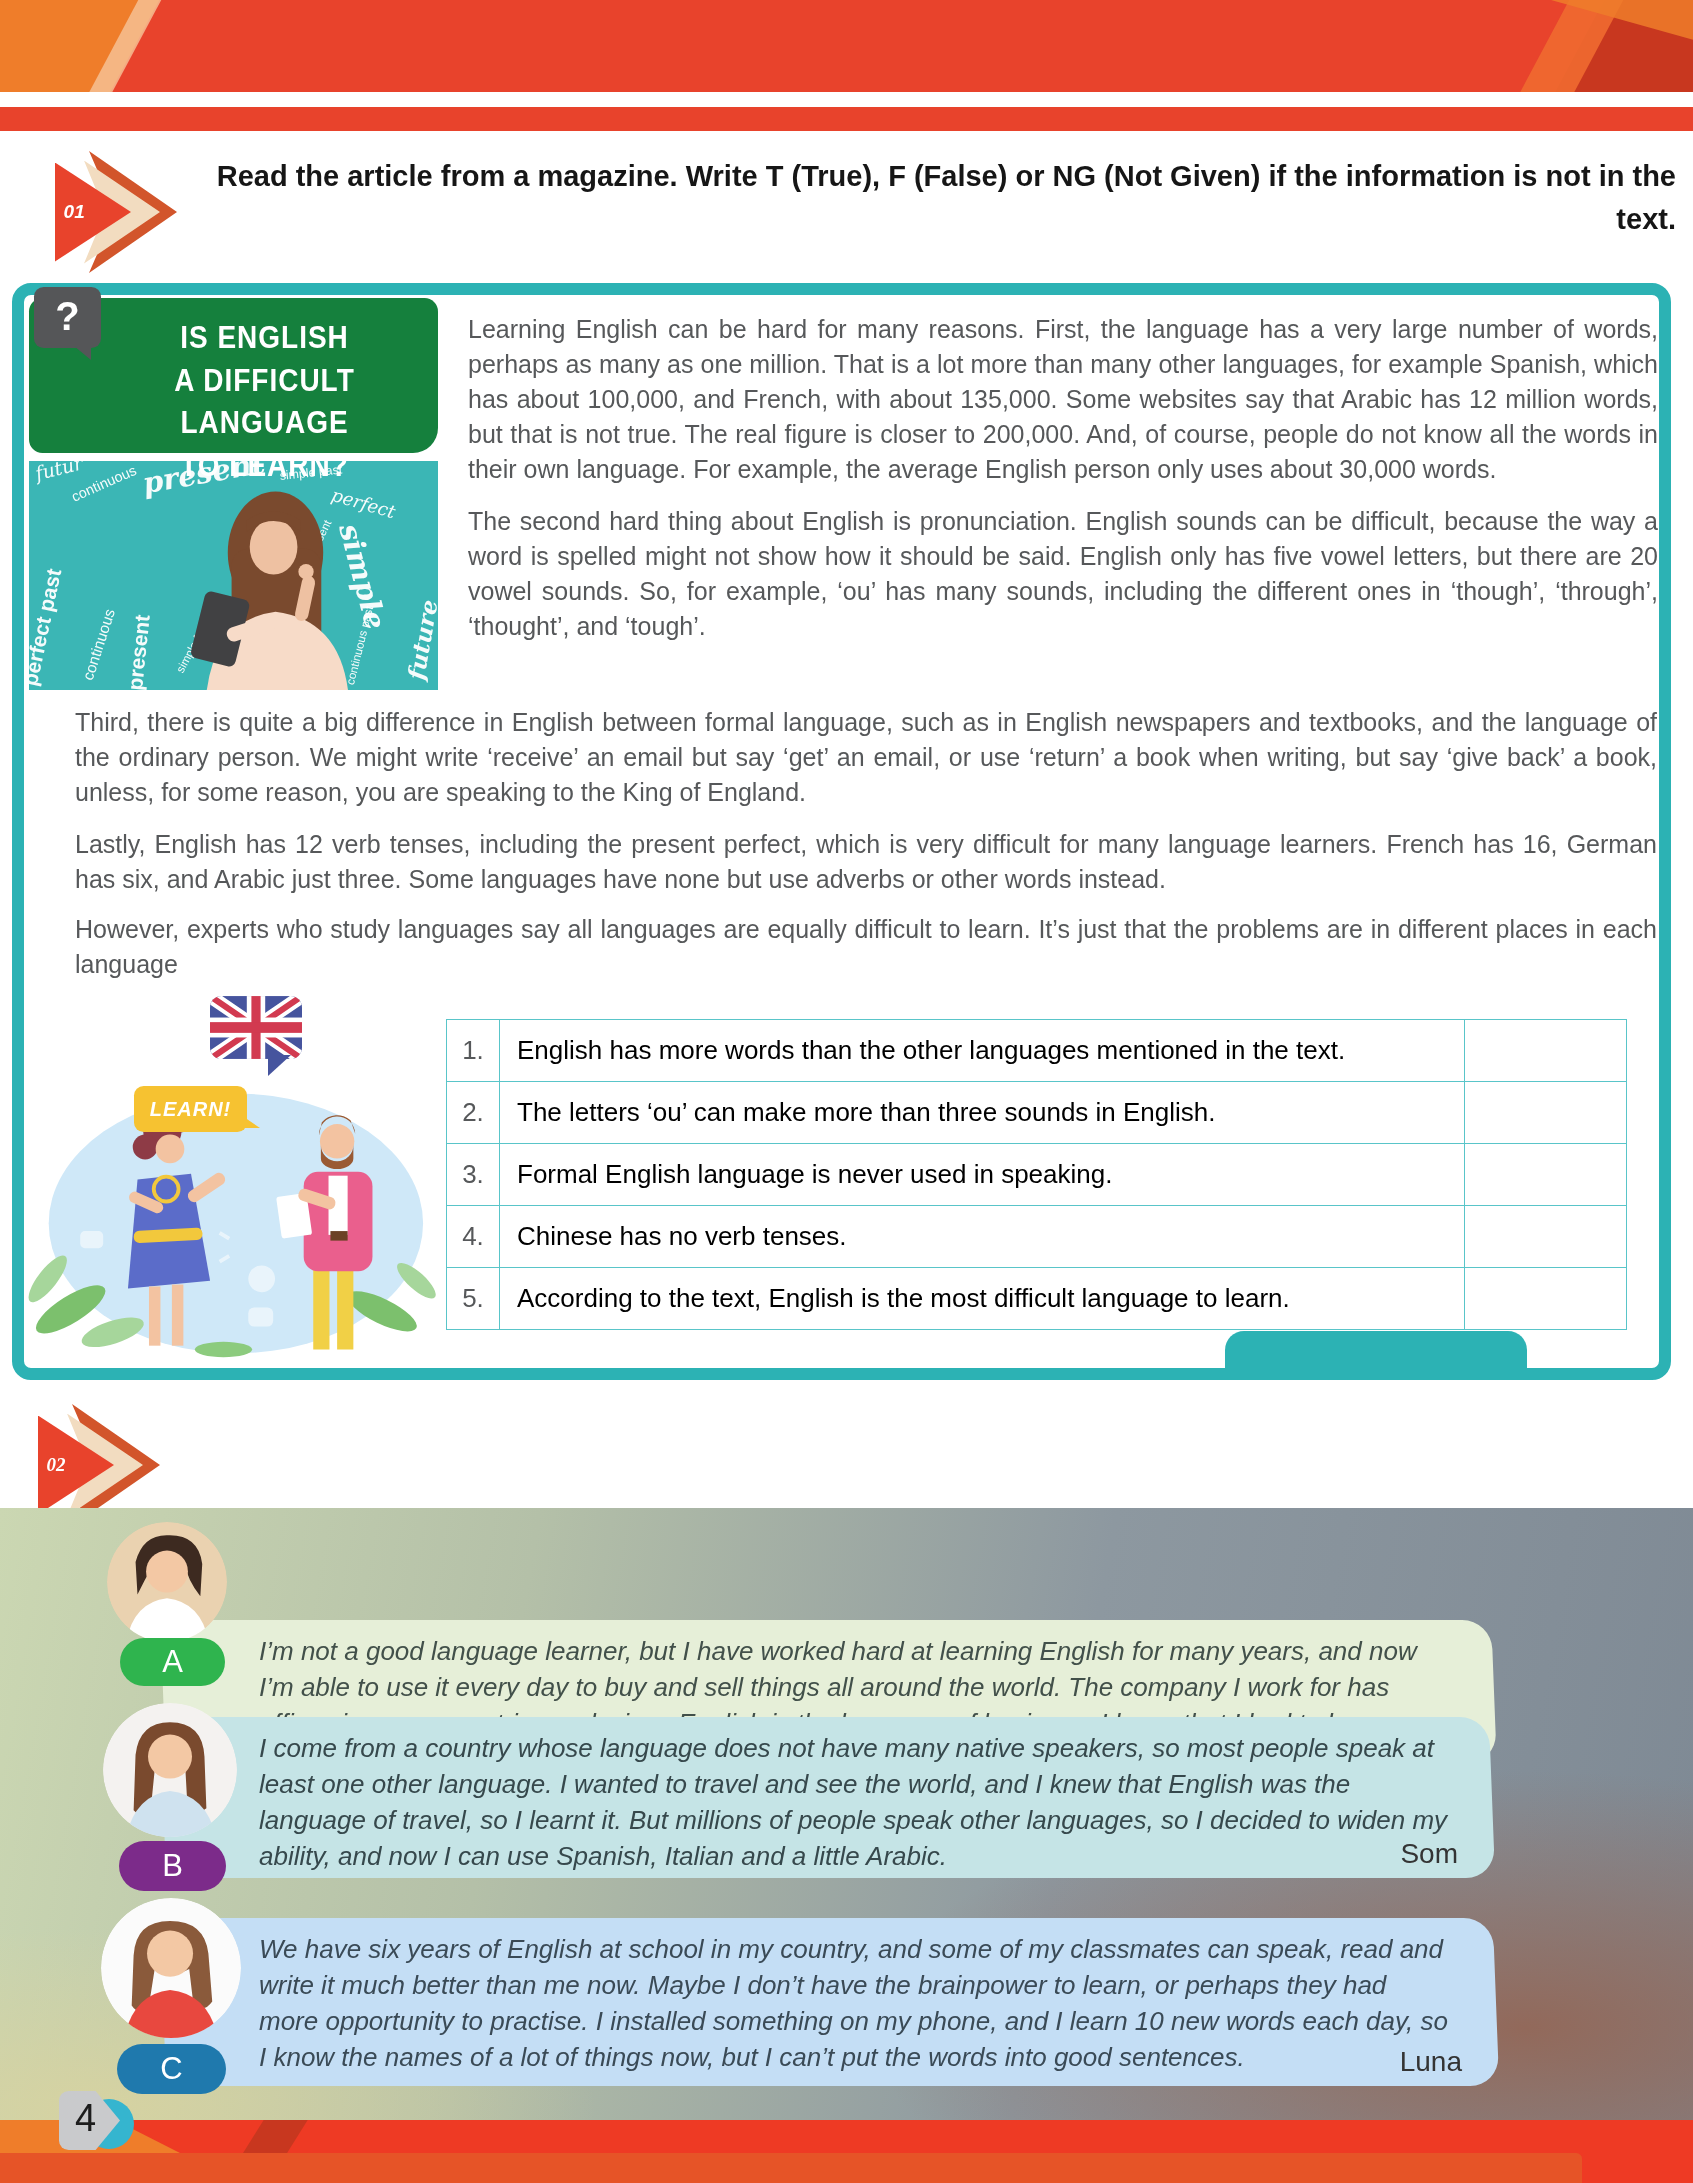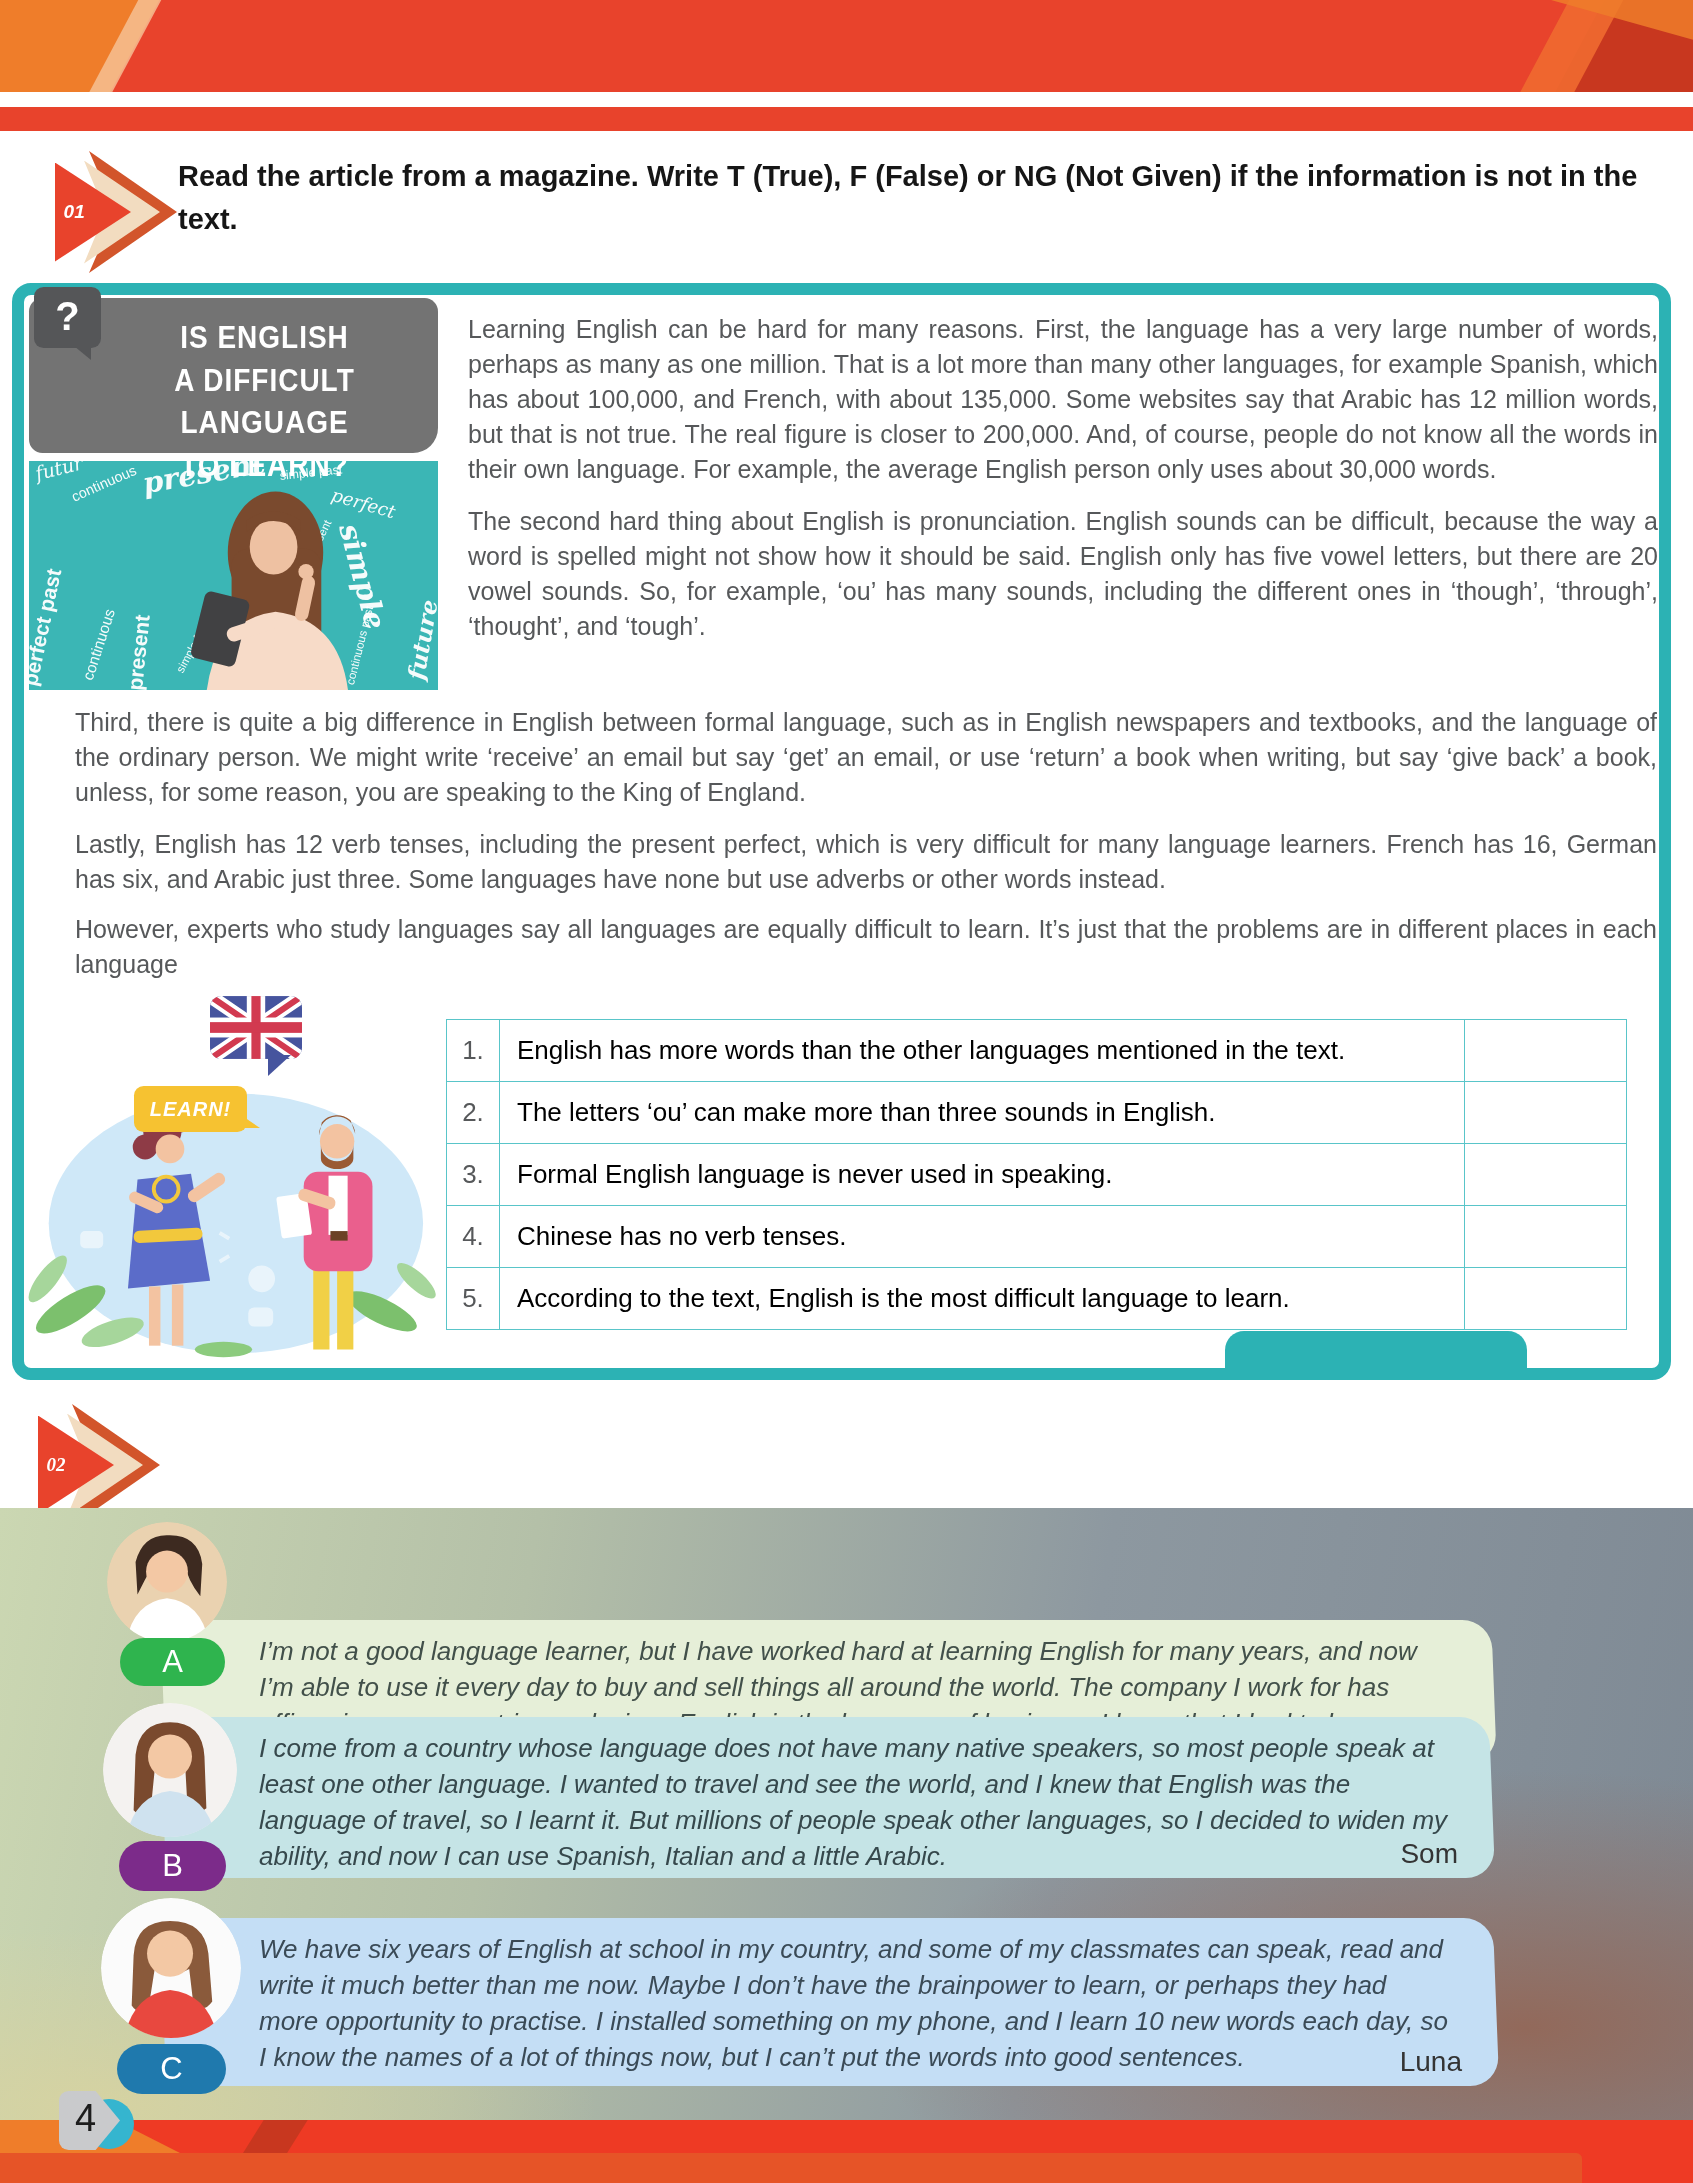--- a/index.html
+++ b/index.html
@@ -27,21 +27,21 @@
   
   .box1{position:absolute;left:11.5px;top:283px;width:1659px;height:1097px;box-sizing:border-box;
         border:12.4px solid #2cb2b4;border-radius:19px;background:#fff;}
   .box1-tab{position:absolute;left:1225px;top:1331px;width:302px;height:42px;background:#2cb2b4;border-radius:19px 19px 0 0;}
 
   .qmark{position:absolute;left:34px;top:287px;width:67px;height:61px;background:#555658;border-radius:9.6px;
          color:#fff;font-size:40px;font-weight:bold;text-align:center;line-height:59px;z-index:5;}
   .qmark::after{content:"";position:absolute;right:9.6px;bottom:-12.4px;width:0;height:0;
          border-left:17px solid transparent;border-top:14.3px solid #555658;}
 
-  .art-card{position:absolute;left:29px;top:298px;width:409px;height:155px;background:#737373;border-radius:13.4px 13.4px 25px 13.4px;z-index:2;}
+  .art-card{position:absolute;left:29px;top:298px;width:409px;height:155px;background:#15803d;border-radius:13.4px 13.4px 25px 13.4px;z-index:2;}
   .art-title{position:absolute;left:75px;top:19px;width:321px;text-align:center;color:#fff;font-weight:bold;
          font-size:28px;line-height:38px;letter-spacing:1px;transform:scaleY(1.12);transform-origin:top;}
 
   .photo{position:absolute;left:29px;top:461px;width:409px;height:229px;background:#3bb6b5;overflow:hidden;}
   .wc{position:absolute;color:#fff;white-space:nowrap;transform-origin:left top;opacity:.95;}
   .wc-i{font-family:"DejaVu Serif",serif;font-style:italic;}
   .wc-b{font-weight:bold;}
 
   .para{font-size:25px;line-height:35px;color:#56585a;text-align:justify;margin:0 0 17px 0;}
   .col-right{position:absolute;left:468px;top:312px;width:1190px;}
@@ -101,21 +101,21 @@
     <div class="d5"></div>
   </div>
   <div class="strip-red"></div>
 
   <div class="badge" style="left:55px;top:151px;">
     <div class="b1"></div>
     <div class="b2"></div>
     <div class="b3"></div>
     <div class="num">01</div>
   </div>
-  <div class="instr" style="left:178px;top:155px;width:1486px;">Read the article from a magazine. Write T (True), F (False) or NG (Not Given) if the information is not in the text.</div>
+  <div class="instr" style="left:190px;top:155px;width:1486px;text-align:right;">Read the article from a magazine. Write T (True), F (False) or NG (Not Given) if the information is not in the text.</div>
 
   <div class="box1"></div>
   <div class="box1-tab"></div>
 
   <div class="qmark">
     <span>?</span>
   </div>
 
   <div class="art-card">
     <div class="art-title">

